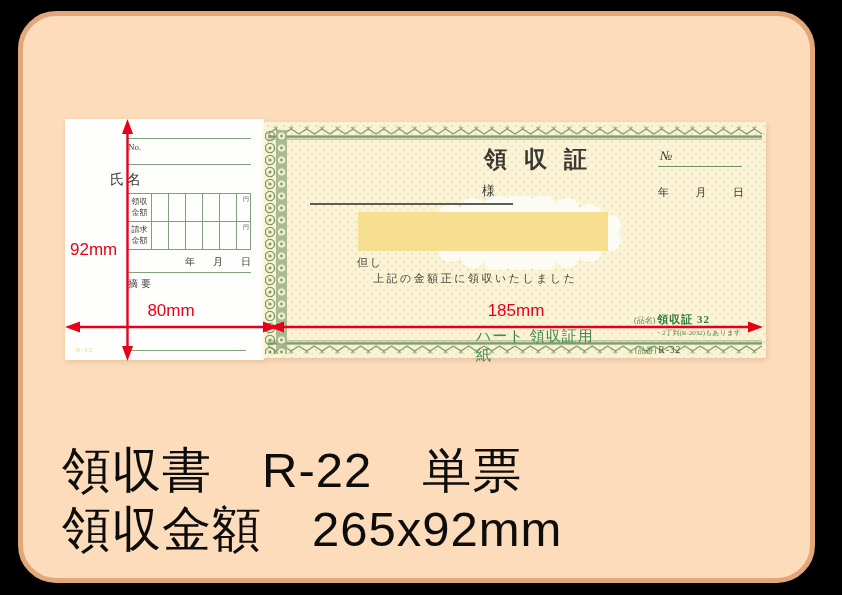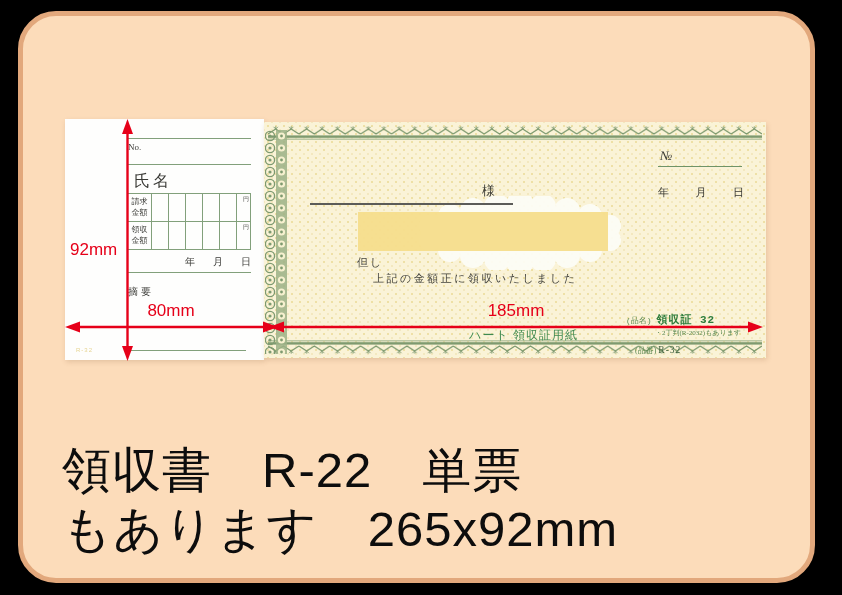--- a/index.html
+++ b/index.html
@@ -6,22 +6,22 @@
     font-family:"Liberation Sans", sans-serif;}
   .stage{position:relative;width:842px;height:530px;background:#000;}
   .frame{position:absolute;left:18px;top:11px;width:787px;height:562px;background:#fcdcba;
     border:5px solid #e2a87c;border-radius:38px;}
   
   .stub{position:absolute;left:65px;top:119px;width:199px;height:241px;background:#fefefd;
     box-shadow:1px 2px 5px rgba(120,80,40,.18);}
   .g-line{position:absolute;height:1px;background:#82a07b;}
   .stub .txt{position:absolute;color:#3a3a36;font-family:"Liberation Serif", serif;}
   .stub-no{left:63px;top:23px;font-size:9px;}
-  .stub-name{left:69px;top:52px;font-size:16px;letter-spacing:3px;}
-  .stub-memo{left:63px;top:158px;font-size:10px;letter-spacing:3px;margin-top:8px;}
+  .stub-name{left:45px;top:52px;font-size:14px;letter-spacing:3px;}
+  .stub-memo{left:63px;top:158px;font-size:10px;letter-spacing:3px;}
   .stub-date{position:absolute;left:120px;top:136px;width:66px;display:flex;justify-content:space-between;
     font-size:10px;color:#3a3a36;font-family:"Liberation Serif", serif;}
   .stub-code{position:absolute;left:11px;top:228px;font-size:6px;color:#e6d493;letter-spacing:1px;}
   .stub-table{position:absolute;left:62px;top:74px;width:124px;height:57px;border:1px solid #82a07b;
     box-sizing:border-box;display:flex;flex-direction:column;}
   .st-row{flex:1;display:flex;}
   .st-row + .st-row{border-top:1px solid #82a07b;}
   .st-label{width:21px;border-right:1px solid #82a07b;font-size:8px;line-height:1.3;color:#3a3a36;
     font-family:"Liberation Serif", serif;display:flex;align-items:center;justify-content:center;
     text-align:center;word-break:break-all;padding:0 1px;}
@@ -51,27 +51,27 @@
   .r-name-line{position:absolute;left:46px;top:81px;width:203px;height:2px;background:#5c5c58;z-index:3;}
   .r-date{position:absolute;left:394px;top:63px;width:86px;display:flex;justify-content:space-between;
     font-size:11px;color:#3a3a33;font-family:"Liberation Serif", serif;z-index:3;}
   .burst{position:absolute;left:140px;top:74px;width:232px;height:74px;z-index:1;}
   .yellow-box{position:absolute;left:94px;top:90px;width:250px;height:39px;
     background:rgba(246,222,140,.96);z-index:2;}
   .r-proviso{position:absolute;left:93px;top:133px;font-size:11px;color:#44443e;
     font-family:Liberation Sans, sans-serif;letter-spacing:2px;z-index:3;}
   .r-statement{position:absolute;left:93px;top:149px;font-size:11px;color:#44443e;
     font-family:"Liberation Serif", serif;letter-spacing:2.5px;z-index:3;margin-left:16px;}
-  .r-brand{position:absolute;left:184px;top:205px;width:130px;text-align:right;font-size:12px;
+  .r-brand{position:absolute;left:212px;top:205px;width:130px;text-align:left;font-size:15px;
     color:#3f8a4f;letter-spacing:1px;z-index:3;}
   .r-pn1{position:absolute;left:371px;top:179px;font-size:8px;color:#57864d;z-index:3;
     font-family:"Liberation Serif", serif;margin-top:44px;}
   .r-pn1 .val{font-size:9.5px;color:#3d5f3c;letter-spacing:1px;}
-  .r-pn2{position:absolute;left:362px;top:190px;font-size:8px;color:#57864d;z-index:3;
-    font-family:Liberation Mono, monospace;}
+  .r-pn2{position:absolute;left:370px;top:190px;font-size:8px;color:#57864d;z-index:3;
+    font-family:Liberation Serif, serif;}
   .r-pn2 .val{font-size:11px;font-weight:bold;color:#2e7d3c;letter-spacing:1px;}
   .r-note{position:absolute;left:391px;top:206px;font-size:7px;color:#57864d;z-index:3;
     font-family:"Liberation Serif", serif;}
   
   .dim-svg{position:absolute;left:0;top:0;width:842px;height:595px;z-index:10;pointer-events:none;}
   .dim-label{position:absolute;color:#e60019;font-size:17px;z-index:11;}
   .lbl-92{left:70px;top:240px;}
   .lbl-80{left:131px;top:301px;width:80px;text-align:center;}
   .lbl-185{left:476px;top:301px;width:80px;text-align:center;}
   
@@ -85,32 +85,32 @@
   <div class="frame"></div>
 
   <div class="stub">
     <div class="g-line" style="left:62px;top:19px;width:124px;"></div>
     <div class="txt stub-no">No.</div>
     <div class="g-line" style="left:62px;top:45px;width:124px;"></div>
     <div class="txt stub-name">氏名</div>
 
     <div class="stub-table">
       <div class="st-row">
-        <div class="st-label">請求金額</div>
+        <div class="st-label">領収金額</div>
         <div class="st-cell"></div>
         <div class="st-cell"></div>
         <div class="st-cell"></div>
         <div class="st-cell"></div>
         <div class="st-cell"></div>
         <div class="st-cell st-unit-cell">
           <span class="st-unit">円</span>
         </div>
       </div>
       <div class="st-row">
-        <div class="st-label">領収金額</div>
+        <div class="st-label">請求金額</div>
         <div class="st-cell"></div>
         <div class="st-cell"></div>
         <div class="st-cell"></div>
         <div class="st-cell"></div>
         <div class="st-cell"></div>
         <div class="st-cell st-unit-cell">
           <span class="st-unit">円</span>
         </div>
       </div>
     </div>
@@ -183,20 +183,21 @@
         <circle cx="116" cy="65" r="14"></circle>
           <circle cx="139" cy="63" r="13"></circle>
         <circle cx="163" cy="59" r="13"></circle>
           <circle cx="186" cy="54" r="12"></circle>
         <circle cx="206" cy="44" r="11"></circle>
       </g>
     </svg>
 
     <div class="yellow-box"></div>
 
+    <div class="r-title">領収証</div>
     <div class="r-no">№</div>
     <div class="r-no-line"></div>
     <div class="r-sama">様</div>
     <div class="r-name-line"></div>
     <div class="r-date">
       <span>年</span>
       <span>月</span>
       <span>日</span>
     </div>
     <div class="r-proviso">但し</div>
@@ -225,15 +226,15 @@
       <polygon points="269,327 284,321.5 284,332.5" stroke="none"></polygon>
       <polygon points="763,327 748,321.5 748,332.5" stroke="none"></polygon>
     </g>
   </svg>
   <div class="dim-label lbl-92">92mm</div>
   <div class="dim-label lbl-80">80mm</div>
   <div class="dim-label lbl-185">185mm</div>
 
   <div class="caption">
     <div>領収書　R-22　単票</div>
-    <div>もあります　265x92mm</div>
+    <div>領収金額　265x92mm</div>
   </div>
 </div>
 
 </body></html>

